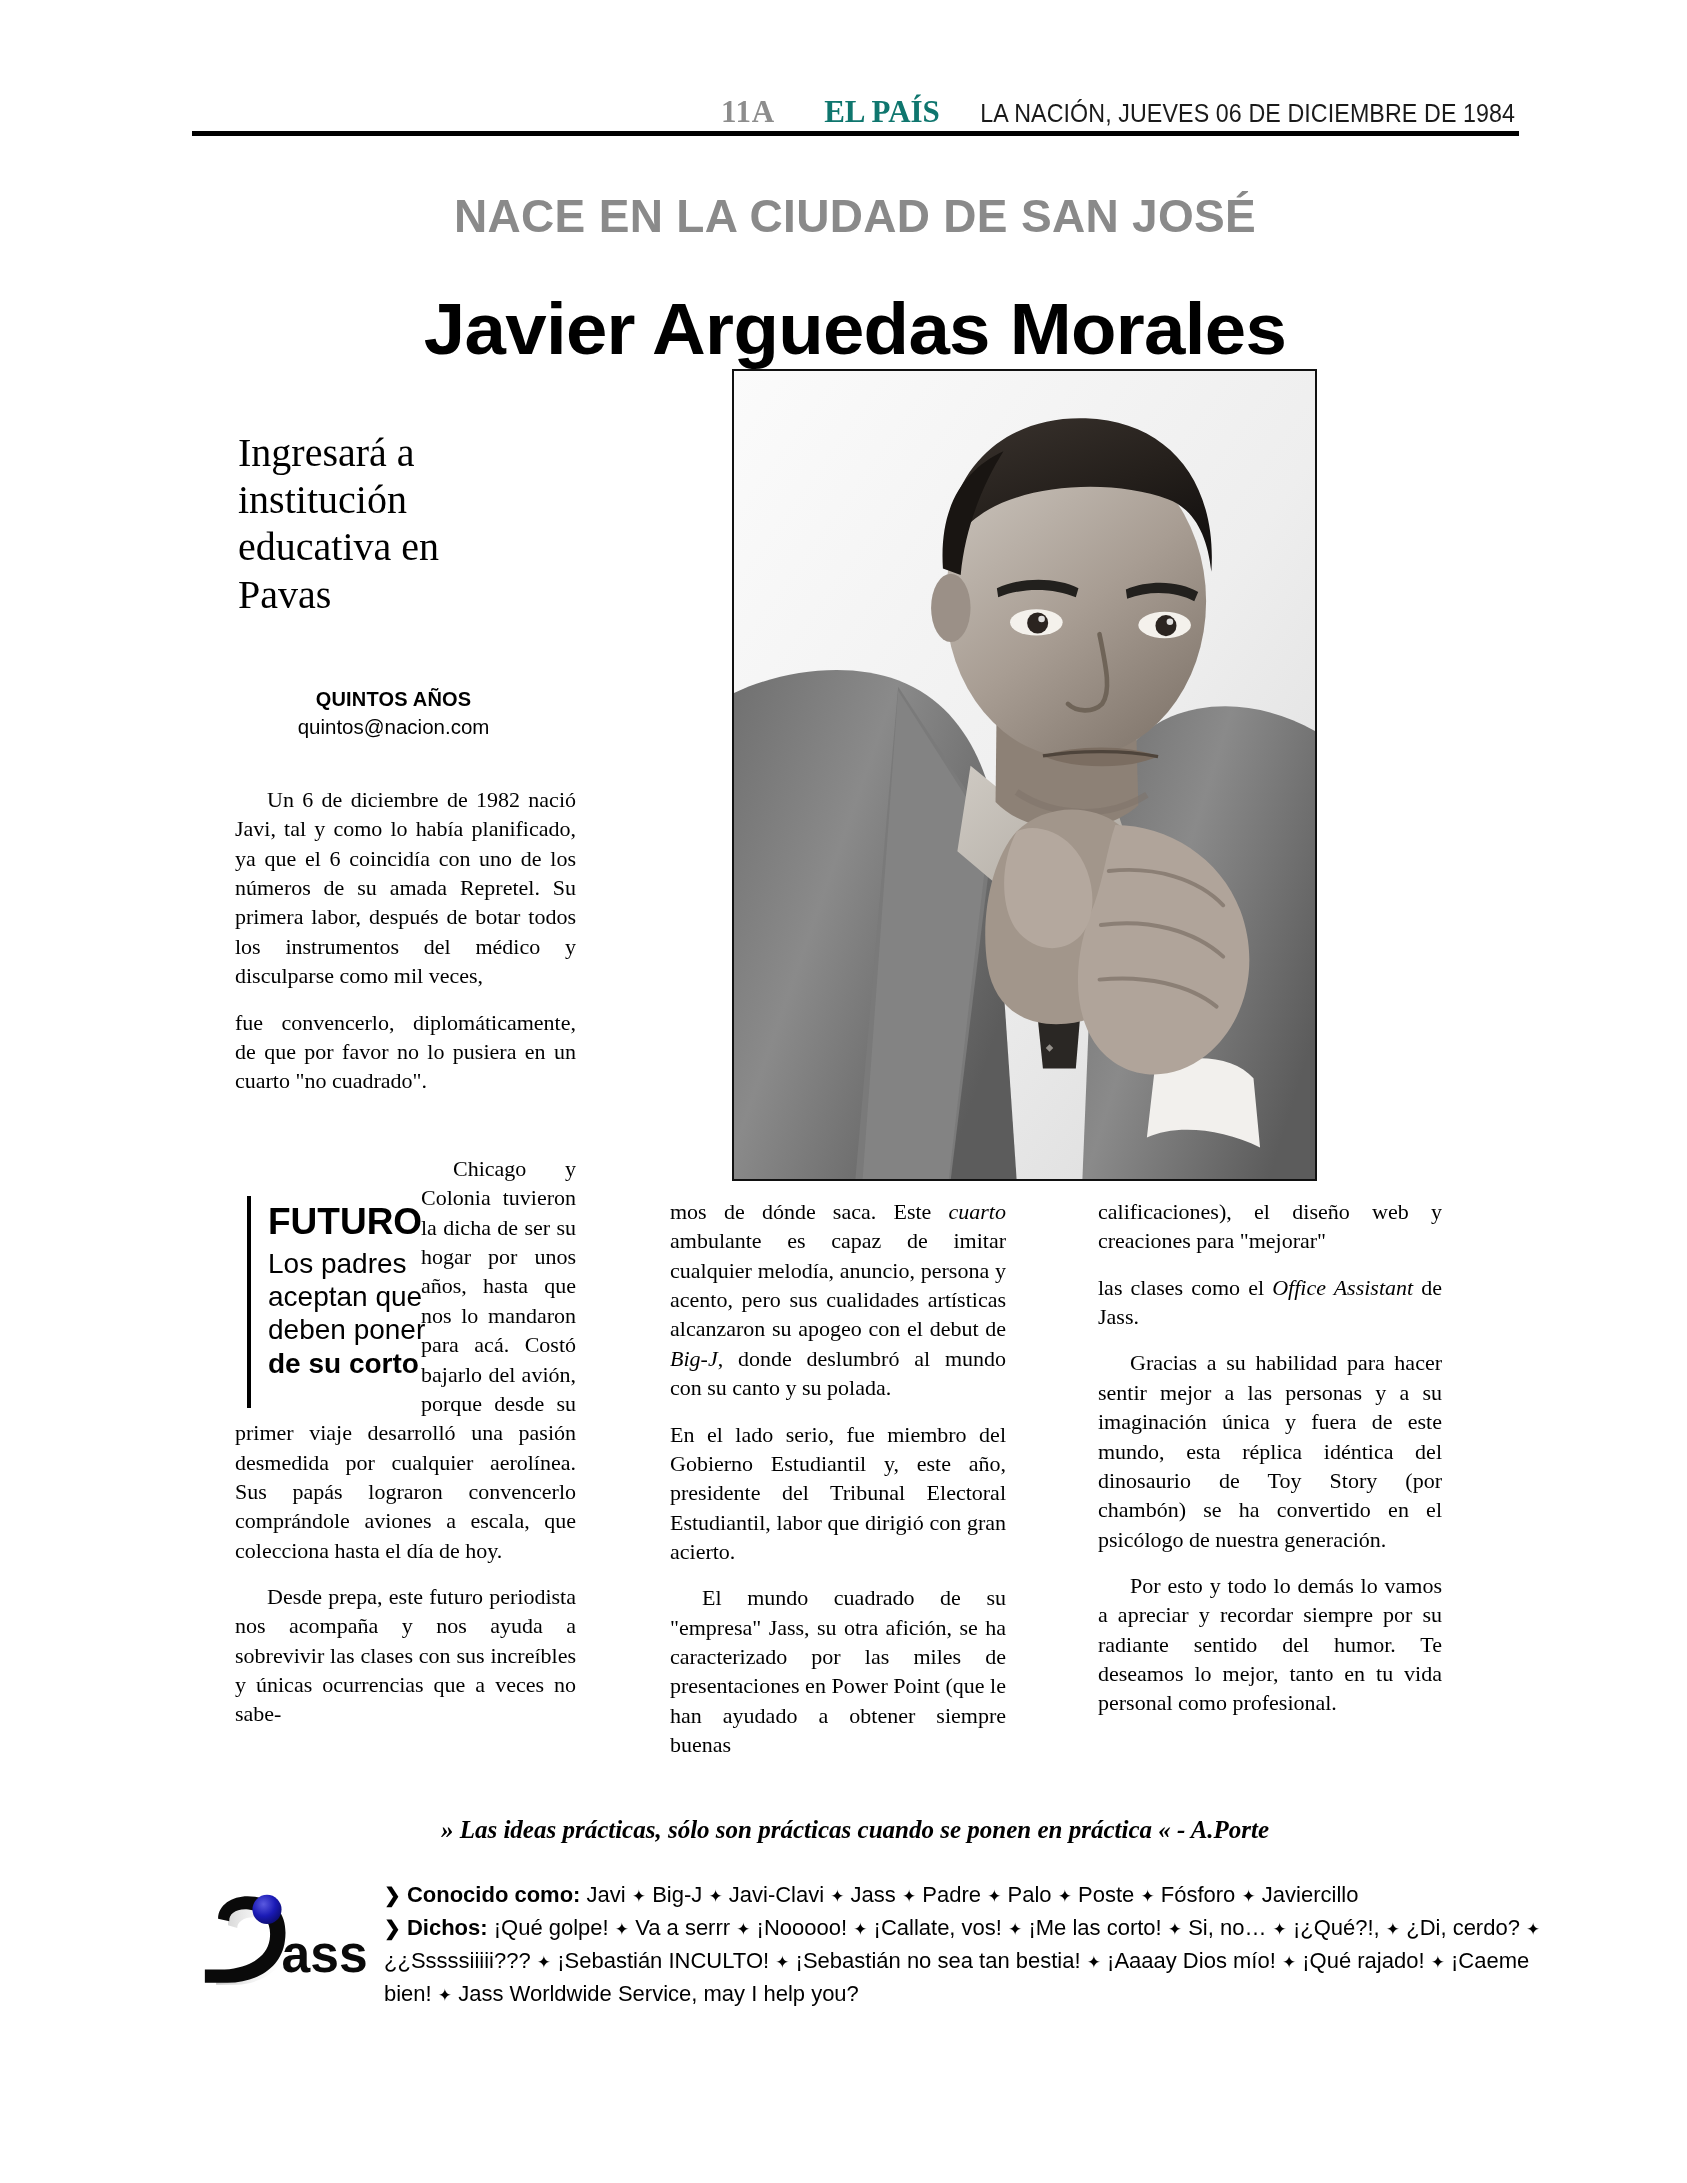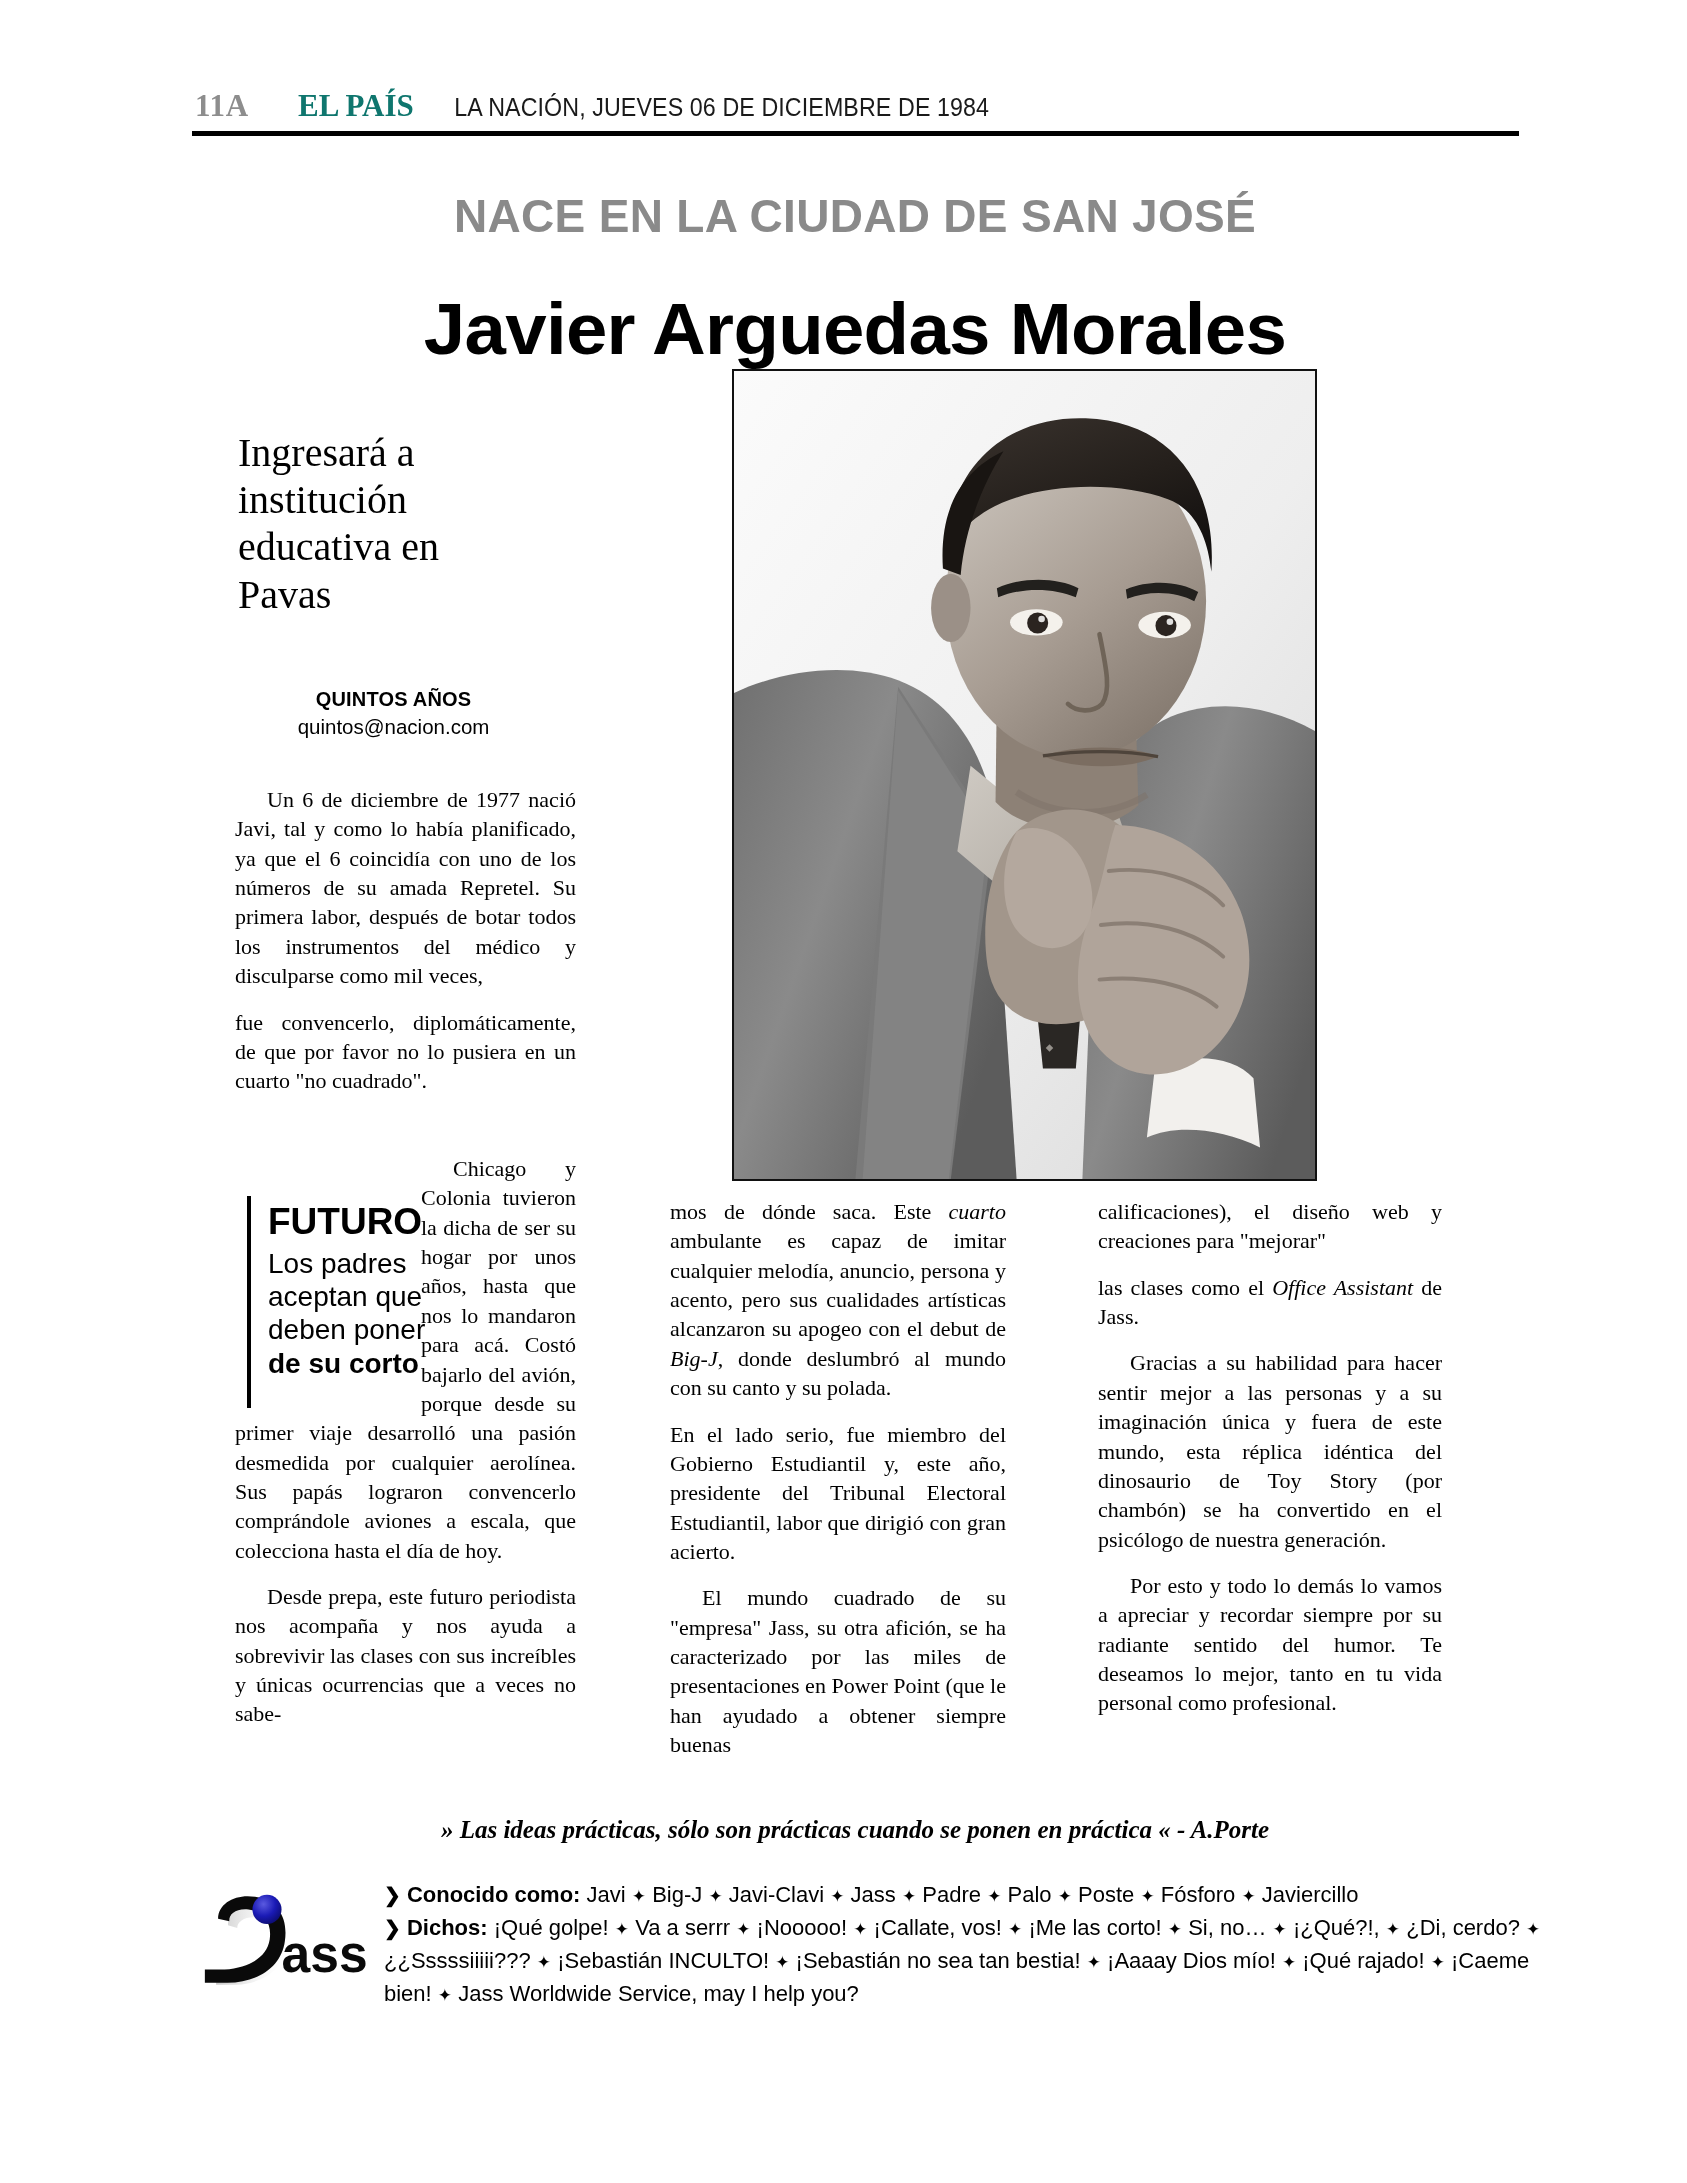--- a/index.html
+++ b/index.html
@@ -21,26 +21,26 @@
     left: 0; top: 0;
     width: 1687px;
     height: 2183px;
     background: #fff;
   }
 
   
   .masthead {
     position: absolute;
     left: 195px;
-    top: 72px;
+    top: 78px;
     width: 1320px;
     height: 52px;
     display: flex;
     align-items: flex-end;
-    justify-content: flex-start;
+    justify-content: flex-end;
   }
   .masthead-left {
     display: flex;
     align-items: baseline;
     gap: 9.3px;
     font-family: "Liberation Serif", serif;
   }
   .folio {
     font-size: 31px;
     font-weight: bold;
@@ -354,21 +354,21 @@
   </div>
 
   <div class="deck">Ingresará a institución educativa en Pavas</div>
 
   <div class="byline">
     <span class="byline-name">QUINTOS AÑOS</span>
     <span class="byline-email">quintos@nacion.com</span>
   </div>
 
   <div class="col" id="col-left">
-    <p class="indent">Un 6 de diciembre de 1977 nació Javi, tal y como lo había planificado, ya que el 6 coincidía con uno de los números de su amada Repretel.  Su primera labor, después de botar todos los instrumentos del médico y disculparse como mil veces,</p>
+    <p class="indent">Un 6 de diciembre de 1982 nació Javi, tal y como lo había planificado, ya que el 6 coincidía con uno de los números de su amada Repretel.  Su primera labor, después de botar todos los instrumentos del médico y disculparse como mil veces,</p>
     <p>fue convencerlo, diplomáticamente, de que por favor no lo pusiera en un cuarto "no cuadrado".</p>
   </div>
 
   <div class="col" id="col-left-2">
     <div class="pq-float"></div>
     <p class="indent">Chicago y Colonia tuvieron la dicha de ser su hogar por unos años, hasta que nos lo mandaron para acá. Costó bajarlo del avión, porque desde su primer viaje desarrolló una pasión desmedida por cualquier aerolínea. Sus papás lograron convencerlo comprándole aviones a escala, que colecciona hasta el día de hoy.</p>
     <p class="indent">Desde prepa, este futuro periodista nos acompaña y nos ayuda a sobrevivir las clases con sus increíbles y únicas ocurrencias que a veces no sabe-</p>
   </div>
 
   <div class="pullquote">

